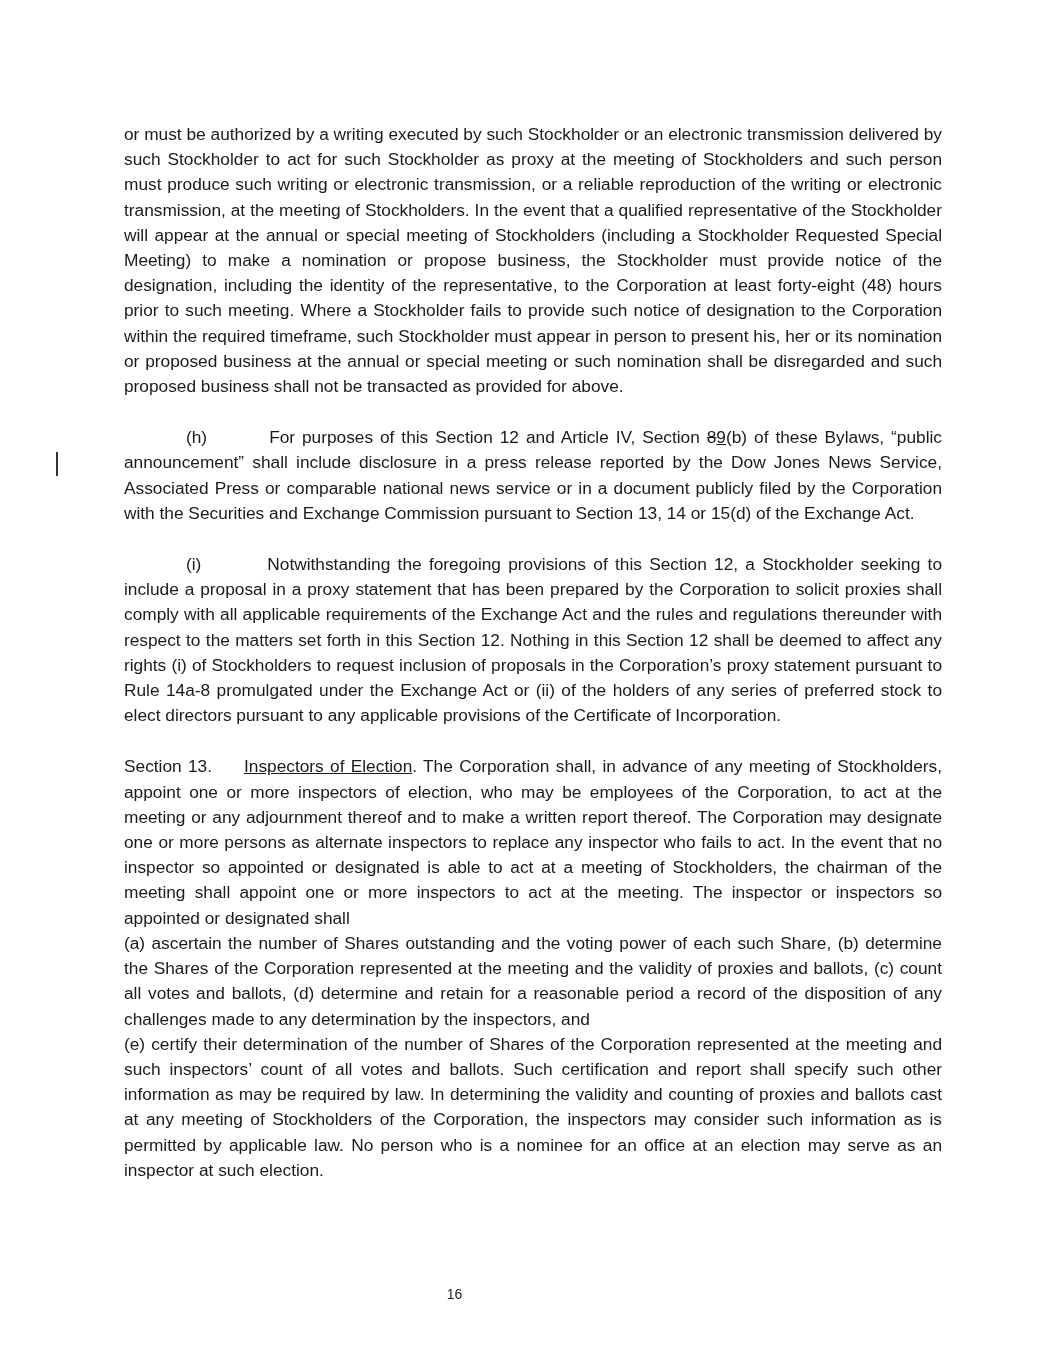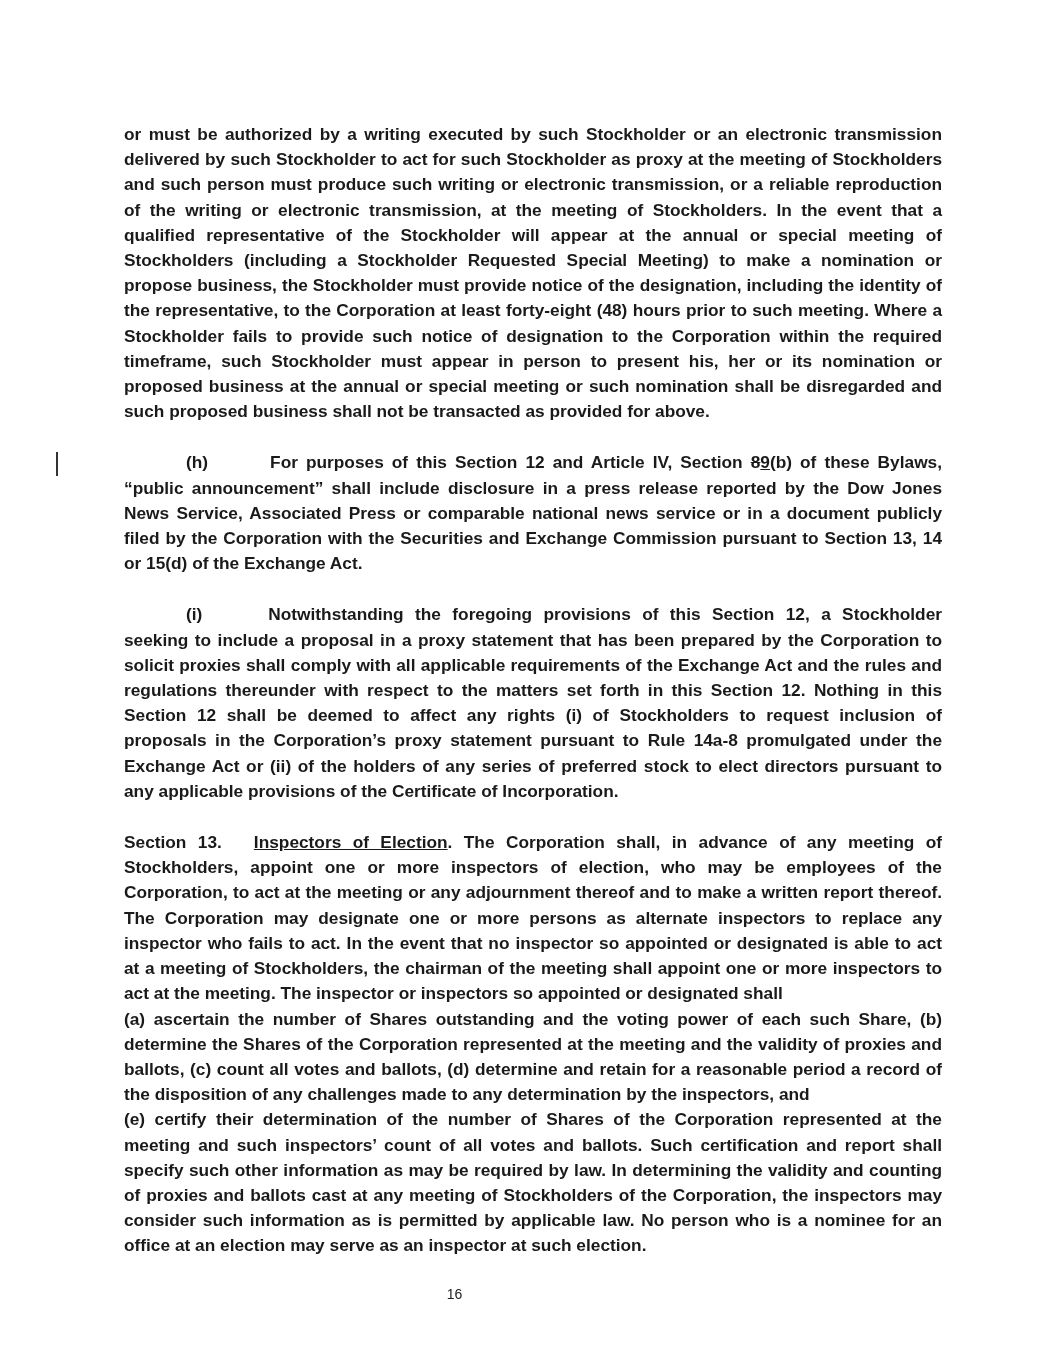--- a/index.html
+++ b/index.html
@@ -1,19 +1,19 @@
 <!DOCTYPE html>
 <html><head>
 <meta charset="utf-8">
 <style>
   html, body { margin:0; padding:0; background:#ffffff; }
   body { width:1055px; height:1365px; position:relative; overflow:hidden;
          font-family:"Liberation Sans", sans-serif; color:#1a1a1a; }
   .page { position:absolute; left:124px; top:122px; width:818px; }
-  .para { font-size:17.3px; line-height:25.2px; text-align:justify; margin:0;font-weight:bold; }
+  .para { font-size:17.3px; line-height:25.2px; text-align:justify; margin:0; }
   .gap { height:26px; }
   .indent { display:inline-block; width:62px; }
   .tab { display:inline-block; width:62px; }
   .tab2 { display:inline-block; width:32px; }
   .strike { text-decoration:line-through; }
   .ul { text-decoration:underline; }
   .change-bar { position:absolute; left:56px; top:452px; width:2px; height:24px; background:#333; }
   .page-num { position:absolute; left:0; width:909px; top:1286px; text-align:center;
               font-size:14px; color:#222; }
 </style>

